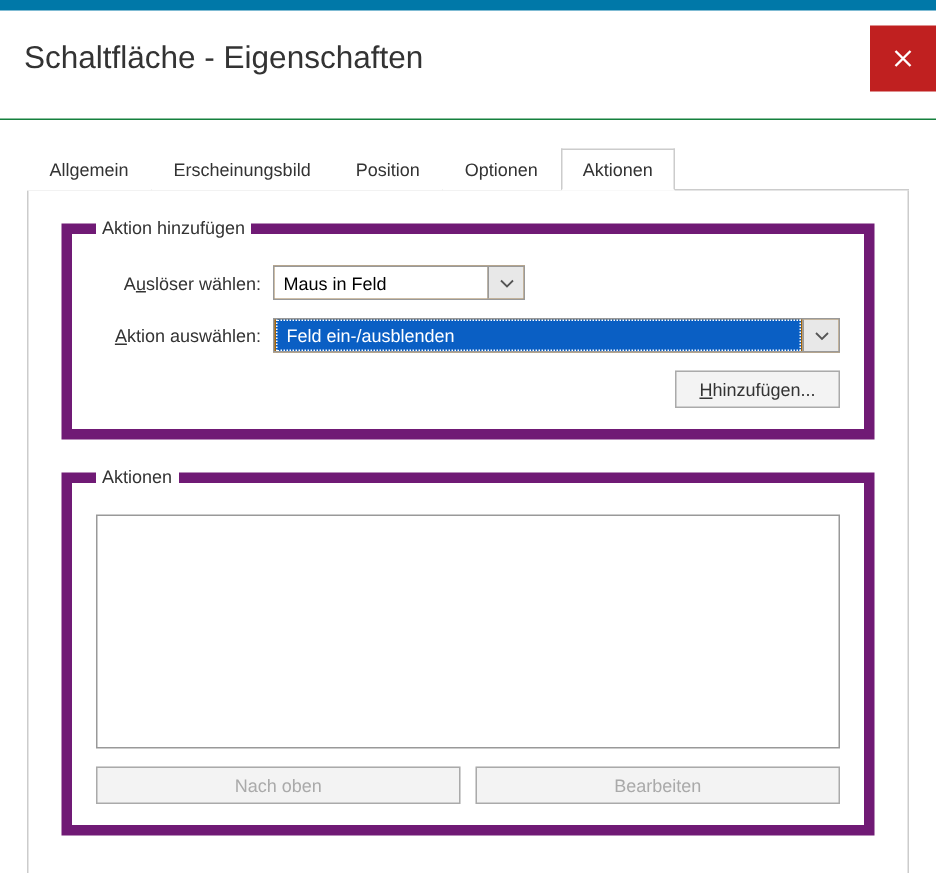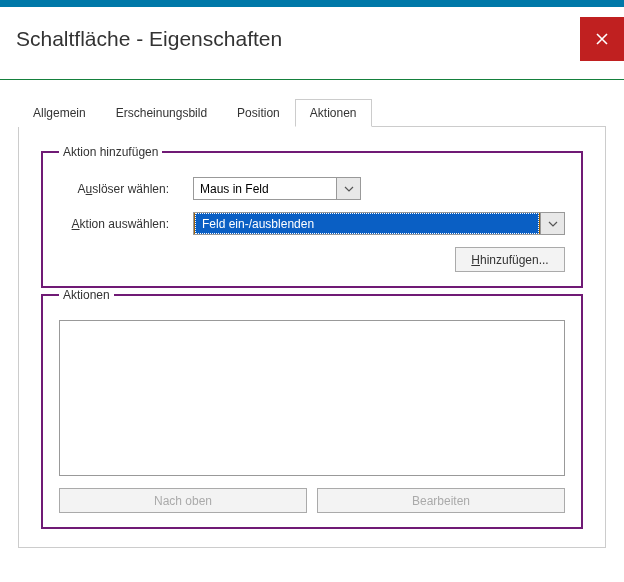--- a/index.html
+++ b/index.html
@@ -6,23 +6,23 @@
 body { font-family: "Segoe UI", Tahoma, sans-serif; font-size: 12px; background: #fff; width: 624px; height: 582px; overflow: hidden; }
 .topbar { height: 7px; background: #0078a8; }
 .header { display: flex; align-items: center; justify-content: space-between; padding: 10px 0 18px 16px; border-bottom: 1px solid #15803d; }
 .title { font-size: 21px; font-weight: 400; color: #333; }
 .close { width: 44px; height: 44px; background: #c02020; color: #fff; display: flex; align-items: center; justify-content: center; font-size: 16px; cursor: pointer; }
 .content { padding: 18px 18px 0 18px; }
 .tabs { display: flex; border-bottom: 1px solid #ccc; }
 .tab { padding: 6px 14px; border: 1px solid transparent; border-bottom: none; cursor: pointer; background: #fff; position: relative; top: 1px; color: #333; }
 .tab.active { border-color: #ccc; border-bottom: 1px solid #fff; background: #fff; }
 .panel { border: 1px solid #ccc; border-top: none; padding: 18px 22px 18px 22px; }
-fieldset { border: 2px solid #701a75; padding: 18px 16px 14px 16px; }
+fieldset { border: 7px solid #701a75; padding: 18px 16px 14px 16px; margin-bottom: 18px; }
 legend { padding: 0 4px; color: #333; font-size: 12px; }
-.row { display: flex; align-items: center; margin-bottom: 12px; gap: 16px; }
+.row { display: flex; align-items: center; margin-bottom: 12px; }
 .row label { width: 110px; text-align: right; margin-right: 8px; color: #333; }
 .u { text-decoration: underline; }
 .select { display: flex; align-items: center; border: 1px solid #999; height: 23px; background: #a16207; }
 .select .val { flex: 1; padding: 0 6px; background: #fff; height: 100%; display: flex; align-items: center; }
 .select .arrow { width: 24px; height: 100%; display: flex; align-items: center; justify-content: center; border-left: 1px solid #999; background: #e8e8e8; }
 .select.trigger { width: 168px; }
 .select.action { flex: 1; }
 .select.action .val { background: #0a5fc4; color: #fff; border: 1px dotted #fff; margin: 1px; }
 .btn { border: 1px solid #aaa; background: #f3f3f3; padding: 4px 12px; min-width: 110px; height: 25px; display: inline-flex; align-items: center; justify-content: center; cursor: pointer; color: #333; }
 .btn.disabled { color: #aaa; cursor: default; }
@@ -44,20 +44,21 @@
         <path d="M2 2 L12 12 M12 2 L2 12" stroke="#fff" stroke-width="1.6"></path>
       </svg>
   </div>
 </div>
 
 <div class="content">
   <div class="tabs">
     <div class="tab">Allgemein</div>
     <div class="tab">Erscheinungsbild</div>
     <div class="tab">Position</div>
+    <div class="tab">Optionen</div>
     <div class="tab active">Aktionen</div>
   </div>
 
   <div class="panel">
     <fieldset>
       <legend>Aktion hinzufügen</legend>
 
       <div class="row">
         <label><span>A</span><span class="u">u</span><span>slöser wählen:</span></label>
         <div class="select trigger">

